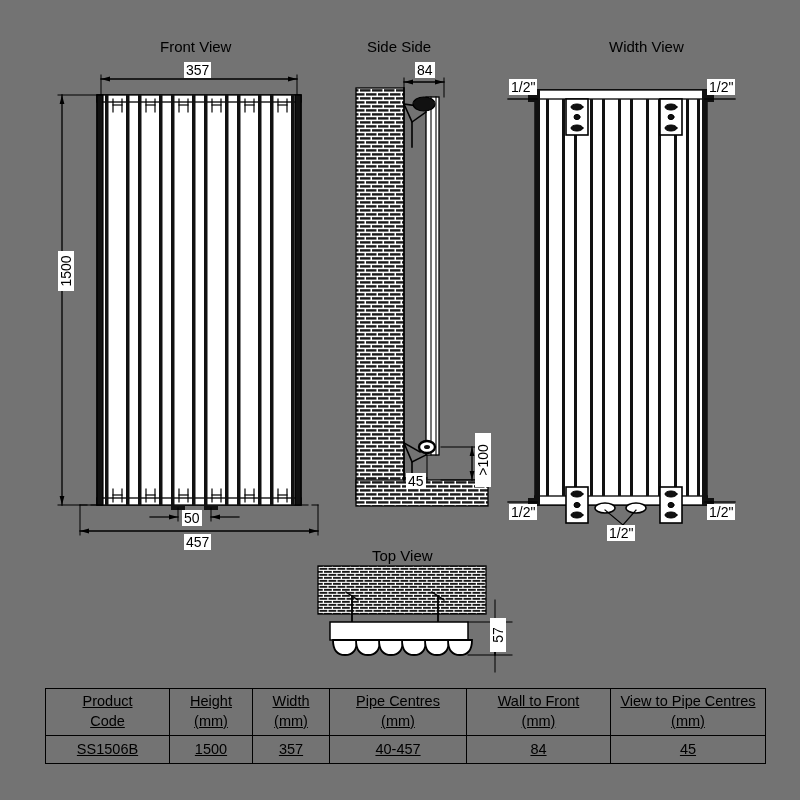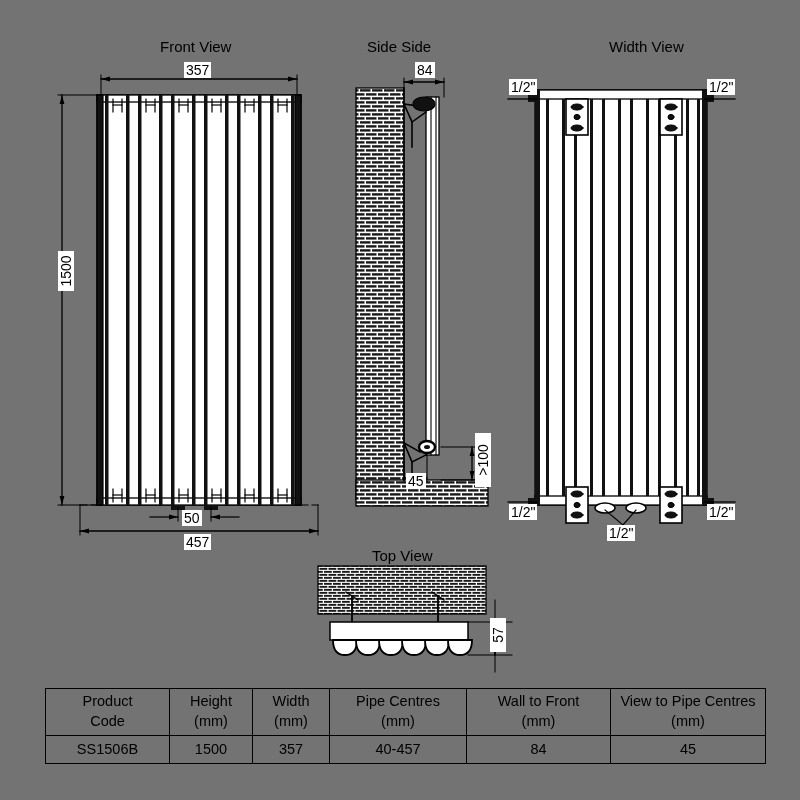--- a/index.html
+++ b/index.html
@@ -54,20 +54,21 @@
     font-size: 14.5px;
     table-layout: fixed;
   }
   #spec-table th, #spec-table td {
     border: 1.5px solid #000;
     text-align: center;
     vertical-align: middle;
     font-weight: normal;
     padding: 0;
     line-height: 1.35;
+    text-decoration: underline;
   }
   #spec-table th {
     height: 46px;
   }
   #spec-table td {
     height: 27px;
   }
   .th-l1 { display: block; }
   .th-l2 { display: block; }
 </style>

